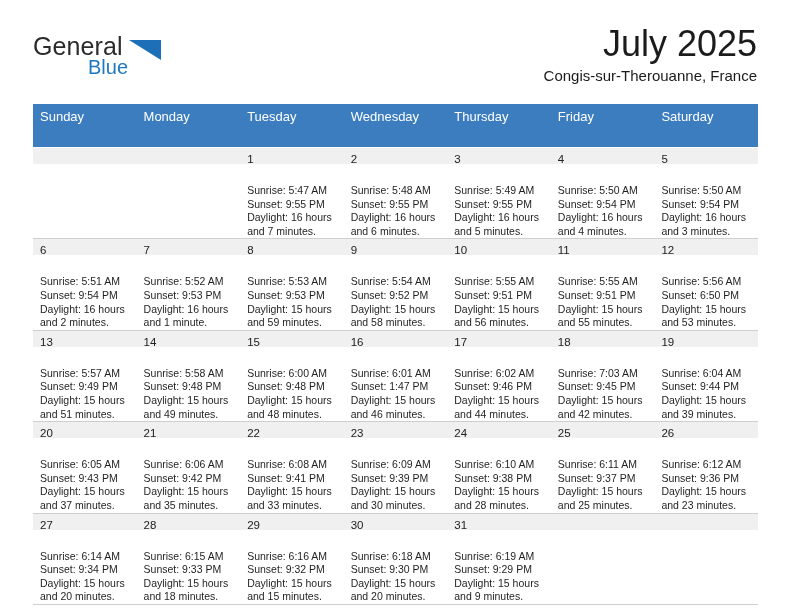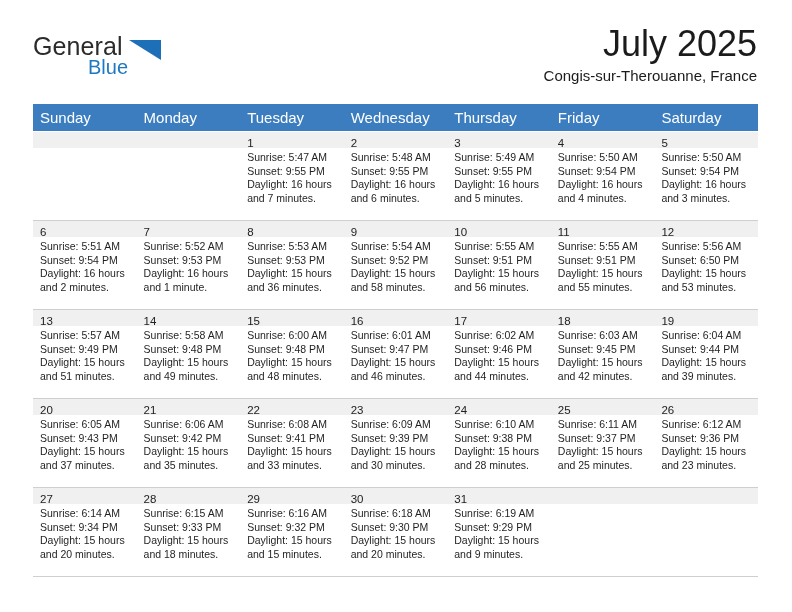--- a/index.html
+++ b/index.html
@@ -89,24 +89,24 @@
     position: absolute;
     left: 33px;
     top: 104px;
     width: 725px;
     border-collapse: collapse;
     table-layout: fixed;
   }
   .calendar th {
     background: #3b7dbf;
     color: #ffffff;
-    font-size: 15px;
+    font-size: 13px;
     font-weight: normal;
     text-align: left;
-    padding: 5px 0 5px 7px;
+    padding: 5px 0 23px 7px;
     height: 11px;
     border: none;
     box-sizing: border-box;
   }
   .calendar td {
     vertical-align: top;
     padding: 0;
     height: 89px;
     border-top: 1px solid #ffffff;
     border-bottom: 1px solid #d8d8d8;
@@ -129,21 +129,21 @@
   }
   .daynum {
     font-size: 11.5px;
     color: #222222;
     line-height: 14px;
   }
   .cell.empty .daynum-strip {
     background: #f0f0f0;
   }
   .info {
-    padding: 3px 6px 0 7px;
+    padding: 20px 6px 0 7px;
     font-size: 10.5px;
     line-height: 13.6px;
     color: #1f1f1f;
   }
   .info div {
     white-space: nowrap;
   }
 </style>
 </head>
 <body>
@@ -268,21 +268,21 @@
               </div>
             </div>
           </td>
           <td>
             <div class="cell">
               <div class="daynum-strip"><span class="daynum">8</span></div>
               <div class="info">
                 <div>Sunrise: 5:53 AM</div>
                 <div>Sunset: 9:53 PM</div>
                 <div>Daylight: 15 hours</div>
-                <div>and 36 minutes.</div>
+                <div>and 59 minutes.</div>
               </div>
             </div>
           </td>
           <td>
             <div class="cell">
               <div class="daynum-strip"><span class="daynum">9</span></div>
               <div class="info">
                 <div>Sunrise: 5:54 AM</div>
                 <div>Sunset: 9:52 PM</div>
                 <div>Daylight: 15 hours</div>
@@ -356,42 +356,42 @@
                 <div>Daylight: 15 hours</div>
                 <div>and 48 minutes.</div>
               </div>
             </div>
           </td>
           <td>
             <div class="cell">
               <div class="daynum-strip"><span class="daynum">16</span></div>
               <div class="info">
                 <div>Sunrise: 6:01 AM</div>
-                <div>Sunset: 9:47 PM</div>
+                <div>Sunset: 1:47 PM</div>
                 <div>Daylight: 15 hours</div>
                 <div>and 46 minutes.</div>
               </div>
             </div>
           </td>
           <td>
             <div class="cell">
               <div class="daynum-strip"><span class="daynum">17</span></div>
               <div class="info">
                 <div>Sunrise: 6:02 AM</div>
                 <div>Sunset: 9:46 PM</div>
                 <div>Daylight: 15 hours</div>
                 <div>and 44 minutes.</div>
               </div>
             </div>
           </td>
           <td>
             <div class="cell">
               <div class="daynum-strip"><span class="daynum">18</span></div>
               <div class="info">
-                <div>Sunrise: 6:03 AM</div>
+                <div>Sunrise: 7:03 AM</div>
                 <div>Sunset: 9:45 PM</div>
                 <div>Daylight: 15 hours</div>
                 <div>and 42 minutes.</div>
               </div>
             </div>
           </td>
           <td>
             <div class="cell">
               <div class="daynum-strip"><span class="daynum">19</span></div>
               <div class="info">

